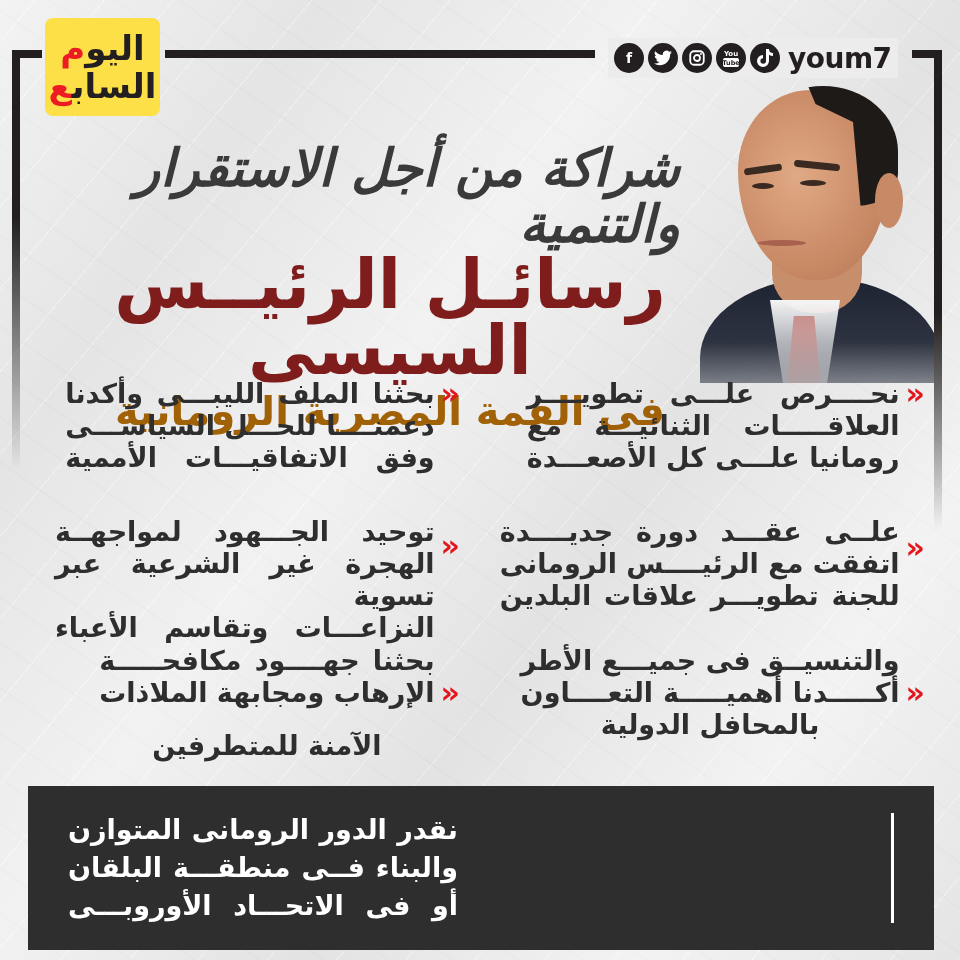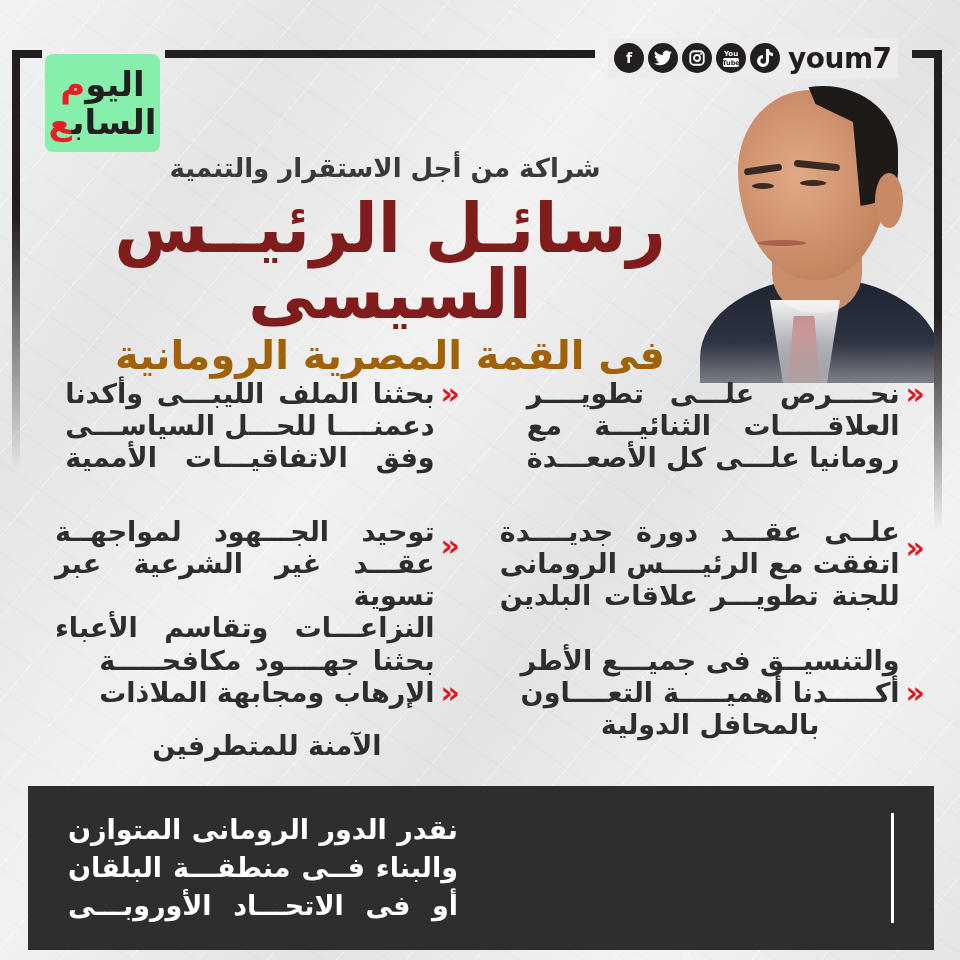--- a/index.html
+++ b/index.html
@@ -29,24 +29,23 @@
     background: linear-gradient(to bottom, #231f20 0%, #231f20 40%, rgba(35,31,32,0) 100%);
   }
   .frame-right {
     position: absolute; top: 50px; left: 934px; width: 8px; height: 480px;
     background: linear-gradient(to bottom, #231f20 0%, #231f20 55%, rgba(35,31,32,0) 100%);
   }
 
   
   .logo {
     position: absolute; left: 45px; top: 18px; width: 115px; height: 98px;
-    background: #86efac; border-radius: 8px;
+    background: #fde047; border-radius: 8px;
     display: flex; flex-direction: column; align-items: center; justify-content: center;
     direction: rtl;
-    margin-top: 36px;
   }
   .logo-line {
     font-family: "DejaVu Sans", sans-serif; font-weight: bold;
     font-size: 34px; line-height: 38px; letter-spacing: -1px;
   }
   .logo-line .black { color: #231f20; }
   .logo-line .red { color: #ed1c24; }
 
   
   .social {
@@ -120,21 +119,21 @@
     background: #a8614f; border-radius: 50%;
   }
 
   
   .headline {
     position: absolute; left: 90px; top: 140px; width: 600px;
     direction: rtl; text-align: center;
     font-family: "DejaVu Sans", sans-serif; font-weight: bold;
   }
   .headline .h1 {
-    font-size: 26px; line-height: 56px; color: #3a3a3a; padding-right: 10px;
+    font-size: 52px; line-height: 56px; color: #3a3a3a; text-align: right; padding-right: 10px; font-style: italic;
   }
   .headline .h2 {
     font-size: 68px; line-height: 66px; color: #7f1d1d;
   }
   .headline .h3 {
     font-size: 40px; line-height: 54px; color: #a16207;
   }
 
   
   .point {
@@ -279,21 +278,21 @@
   <div class="text">
     <span>بحثنا الملف الليبـــى وأكدنا</span>
     <span>دعمنــــا للحـــل السياســـى</span>
     <span>وفق الاتفاقيـــات الأممية</span>
   </div>
 </div>
 <div class="point" id="pt-l2">
   <span class="bullet">«</span>
   <div class="text">
     <span>توحيد الجـــهود لمواجهــة</span>
-    <span>عقـــد غير الشرعية عبر تسوية</span>
+    <span>الهجرة غير الشرعية عبر تسوية</span>
     <span>النزاعـــات وتقاسم الأعباء</span>
   </div>
 </div>
 <div class="point" id="pt-l3">
   <span class="bullet">«</span>
   <div class="text">
     <span>بحثنا جهــــود مكافحـــــة</span>
     <span>الإرهاب ومجابهة الملاذات</span>
     <span style="text-align-last:center;margin-top:21px;">الآمنة للمتطرفين</span>
   </div>

